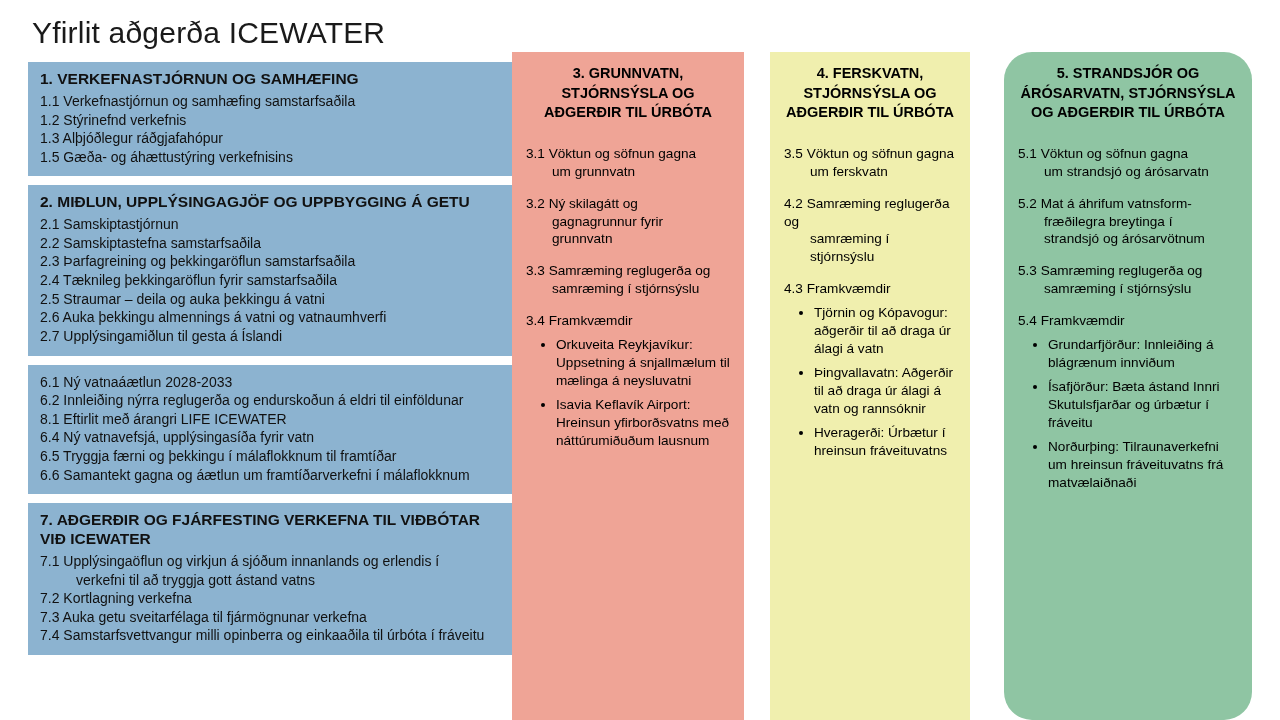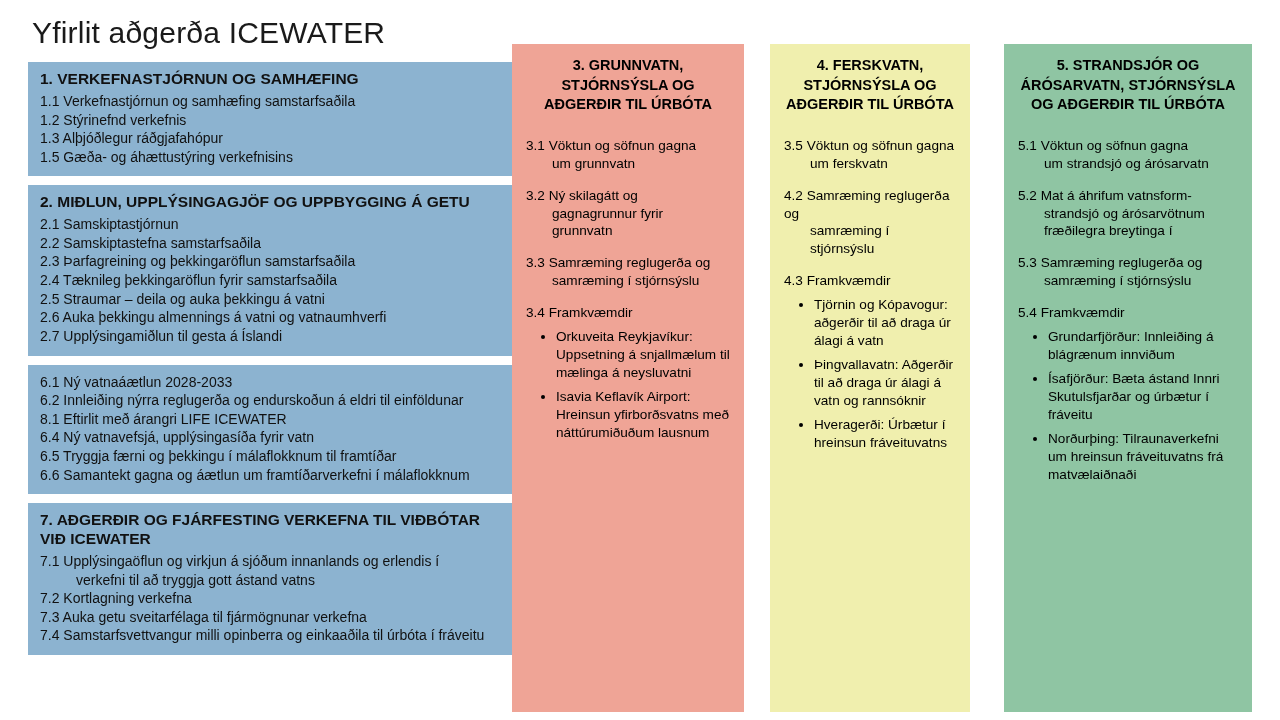--- a/index.html
+++ b/index.html
@@ -55,34 +55,34 @@
   }
   .block-item .ind {
     display: block;
     padding-left: 36px;
     text-indent: 0;
   }
 
   
   .panel {
     position: absolute;
-    top: 44px;
+    top: 52px;
     box-sizing: border-box;
     padding: 12px 14px 22px 14px;
   }
   .panel-title {
     font-size: 14.5px;
     font-weight: bold;
     text-align: center;
     line-height: 1.35;
     margin-bottom: 22px;
   }
   .panel-3 { left: 512px;  width: 232px; height: 668px; background: #efa496; }
   .panel-4 { left: 770px;  width: 200px; height: 668px; background: #f0efae; }
-  .panel-5 { left: 1004px; width: 248px; height: 668px; background: #8fc5a3; }
+  .panel-5 { left: 1004px; width: 248px; height: 668px; background: #8fc5a3; border-radius: 28px; }
 
   .panel-line {
     font-size: 13.6px;
     line-height: 1.32;
     margin-bottom: 14px;
   }
   .panel-line .cont {
     display: block;
     padding-left: 26px;
   }
@@ -191,22 +191,22 @@
 
   <div class="panel panel-5">
     <div class="panel-title">5. STRANDSJÓR OG ÁRÓSARVATN, STJÓRNSÝSLA OG AÐGERÐIR TIL ÚRBÓTA</div>
 
     <div class="panel-line">
       <span>5.1 Vöktun og söfnun gagna</span>
       <span class="cont">um strandsjó og árósarvatn</span>
     </div>
     <div class="panel-line">
       <span>5.2 Mat á áhrifum vatnsform-</span>
+      <span class="cont">fræðilegra breytinga í</span>
       <span class="cont">strandsjó og árósarvötnum</span>
-      <span class="cont">fræðilegra breytinga í</span>
     </div>
     <div class="panel-line">
       <span>5.3 Samræming reglugerða og</span>
       <span class="cont">samræming í stjórnsýslu</span>
     </div>
     <div class="panel-line tight">5.4 Framkvæmdir</div>
     <ul class="bullets">
       <li>Grundarfjörður: Innleiðing á blágrænum innviðum</li>
       <li>Ísafjörður: Bæta ástand Innri Skutulsfjarðar og úrbætur í fráveitu</li>
       <li>Norðurþing: Tilraunaverkefni um hreinsun fráveituvatns frá matvælaiðnaði</li>

